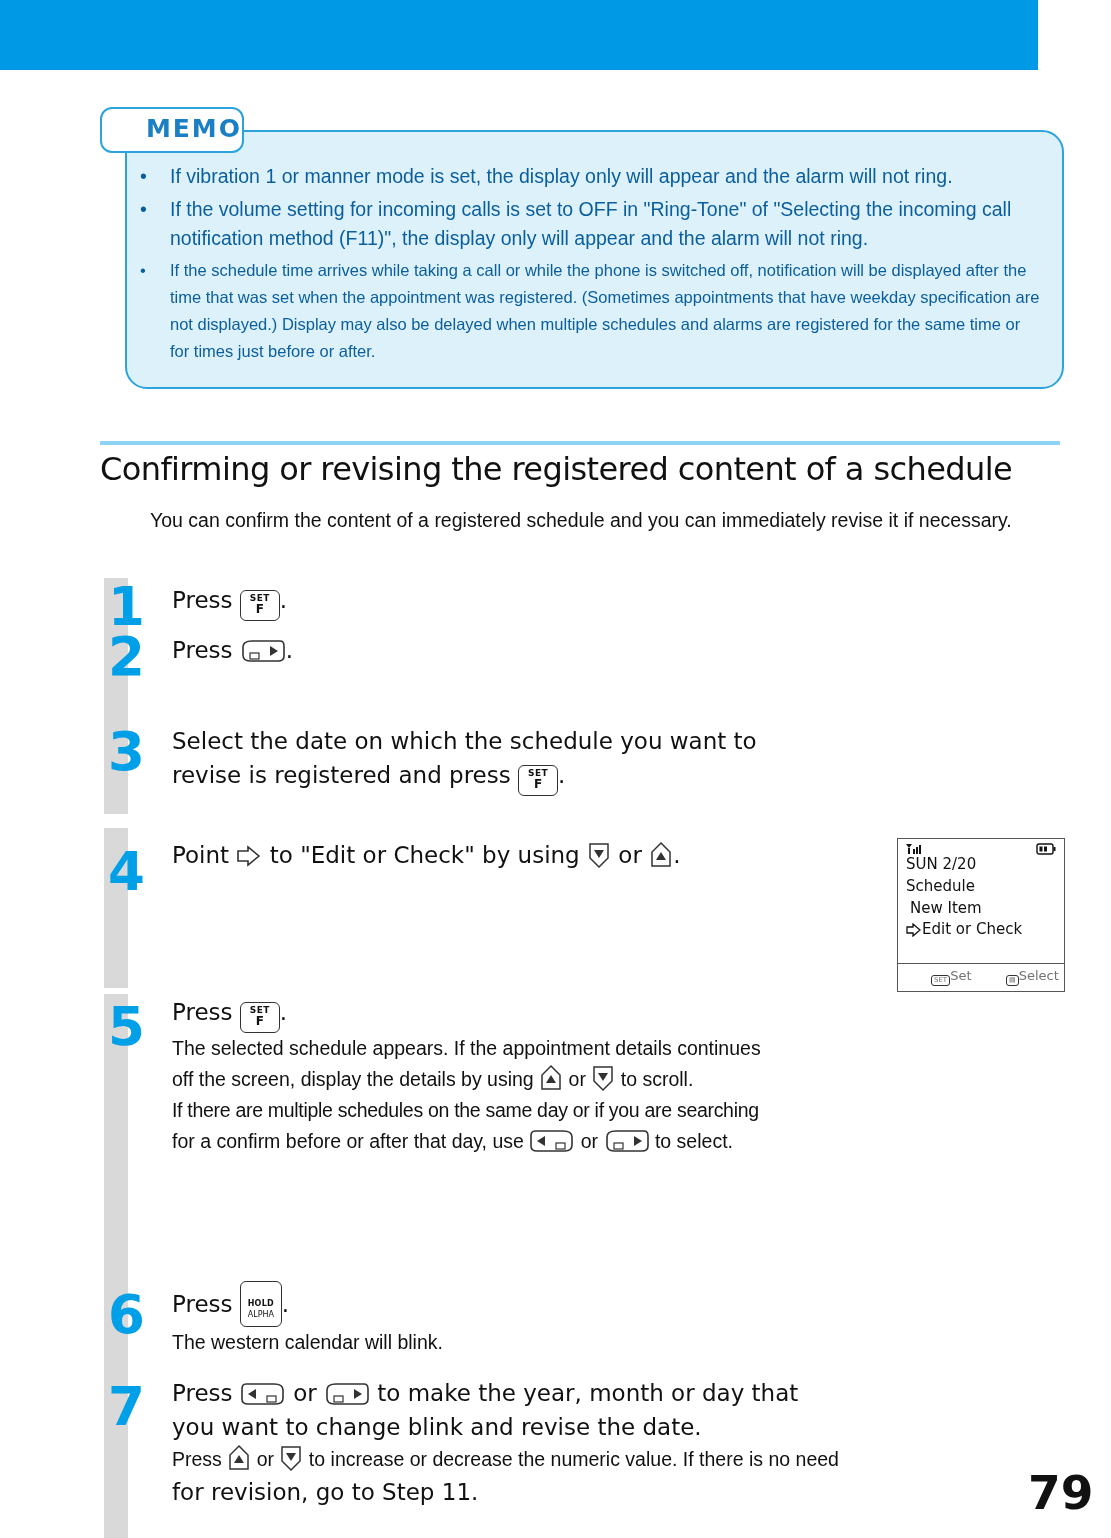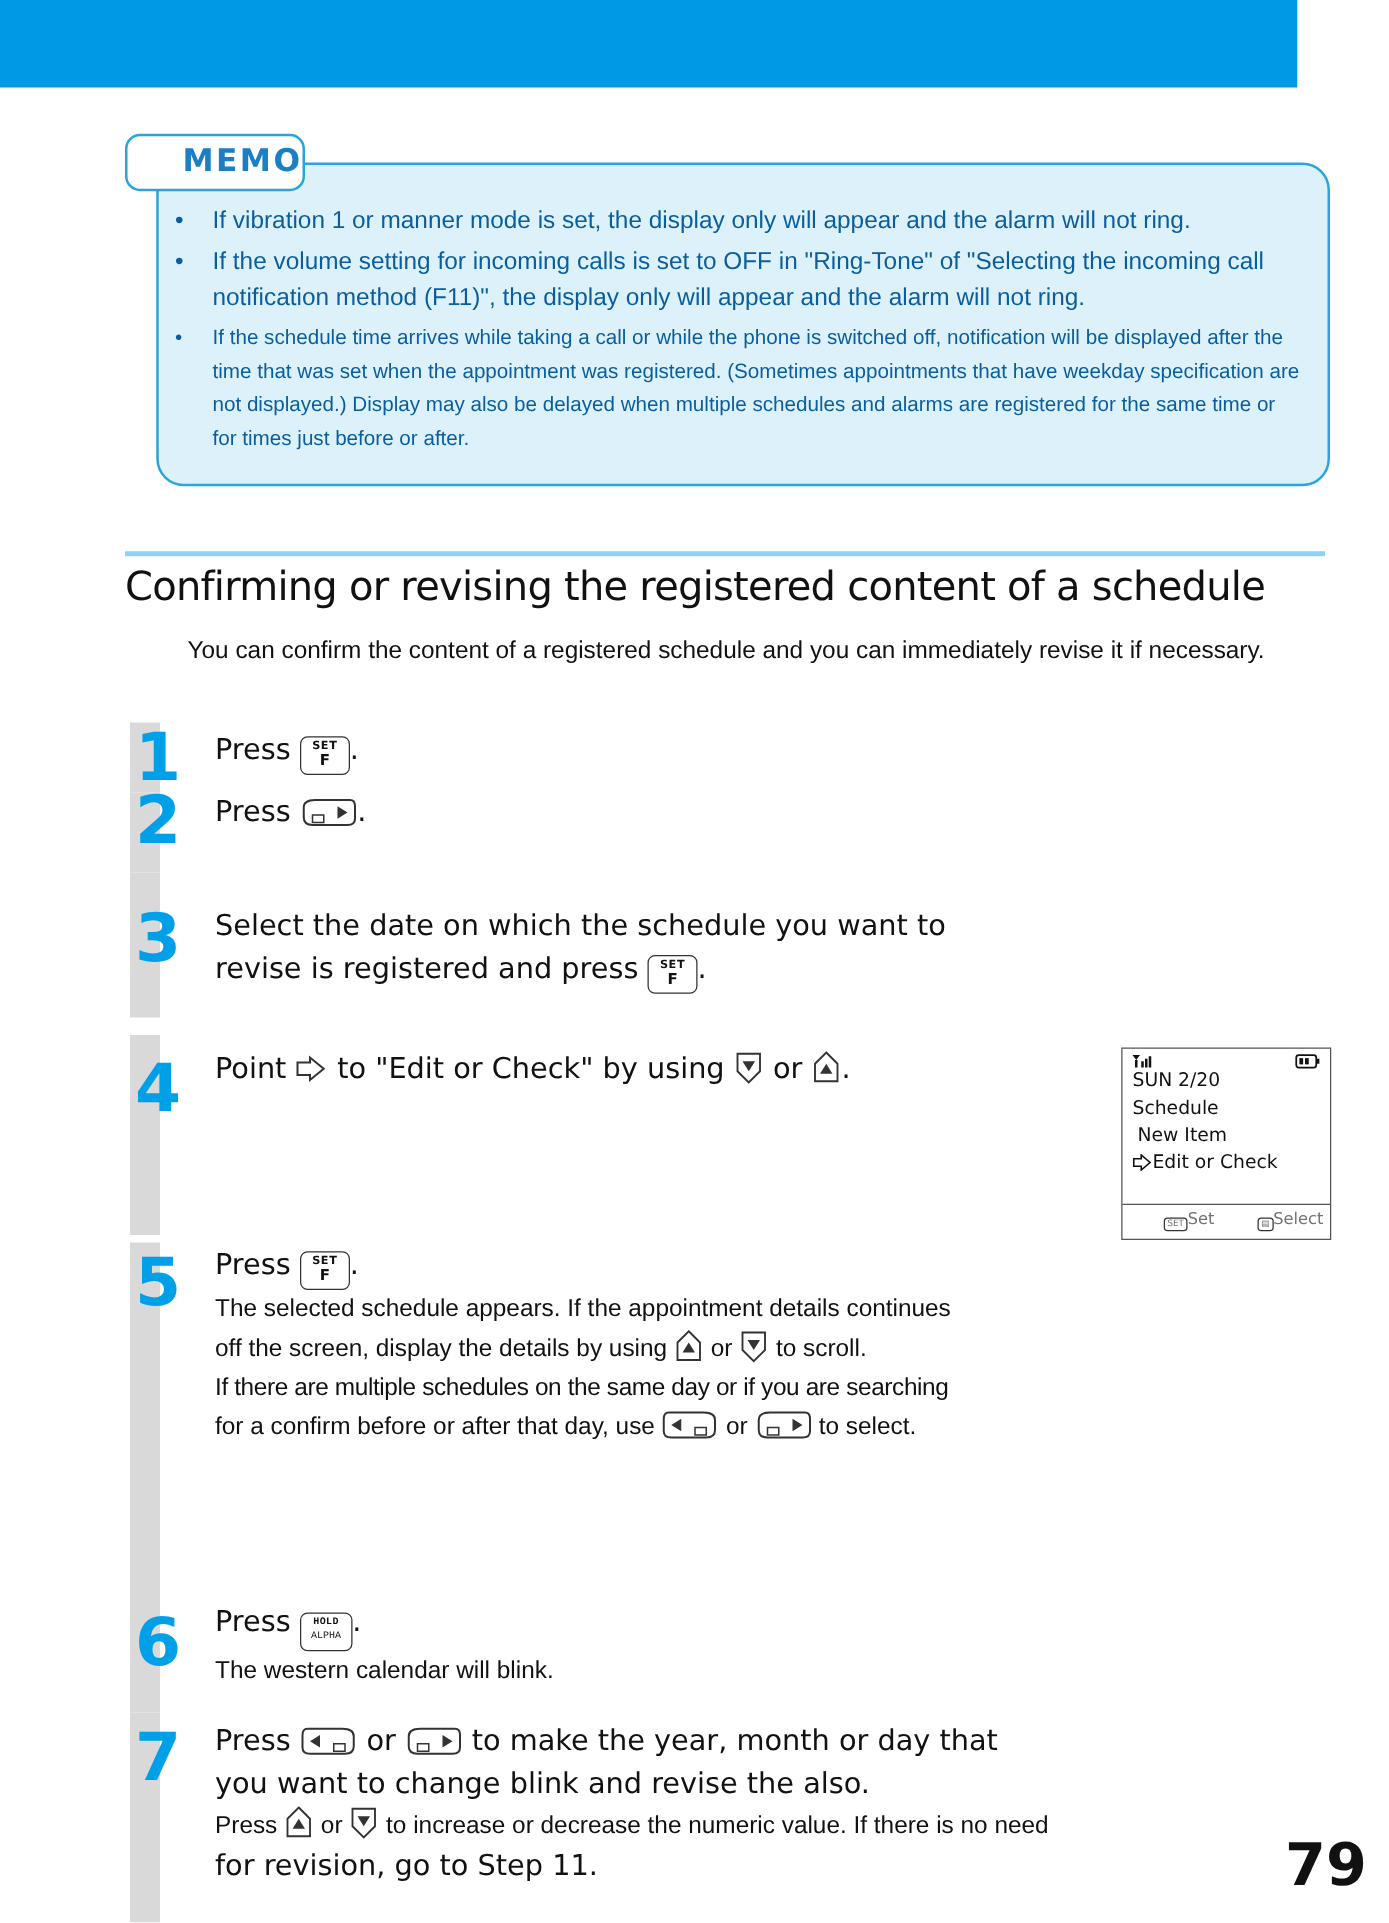--- a/index.html
+++ b/index.html
@@ -101,21 +101,21 @@
     text-align:center;
     font-family:"DejaVu Sans", sans-serif;
     color:#111;
   }
   .key-set {
     width:38px; height:27px; line-height:11px; padding-top:2px;
   }
   .key-set b { display:block; font-size:9px; letter-spacing:0.5px; }
   .key-set i { display:block; font-size:12px; font-style:normal; font-weight:bold; }
   .key-hold {
-    width:40px; height:28px; line-height:11px; padding-top:1px;font-family:Liberation Mono, monospace;
+    width:40px; height:28px; line-height:11px; padding-top:16px;
   }
   .key-hold b { display:block; font-size:8px; letter-spacing:0.3px; }
   .key-hold i { display:block; font-size:8px; font-style:normal; }
 
   .key-arrow {
     display:inline-block; vertical-align:-6px;
     width:46px; height:26px;
     position:relative;
   }
   .key-arrow svg { position:absolute; left:0; top:0; }
@@ -311,21 +311,21 @@
     <span>Press </span><span class="key-arrow"><svg width="46" height="26" viewBox="0 0 46 26">
           <path d="M43 9 Q43 3 34 3 L6 3 Q2 3 2 8 L2 18 Q2 23 8 23 L36 23 Q43 23 43 17 Z" fill="#fff" stroke="#333" stroke-width="1.6"></path>
           <path d="M16 8 L8 13 L16 18 Z" fill="#333"></path>
           <rect x="27" y="15" width="9" height="6" fill="none" stroke="#333" stroke-width="1.2"></rect>
         </svg></span><span> or </span><span class="key-arrow"><svg width="46" height="26" viewBox="0 0 46 26">
           <path d="M3 9 Q3 3 12 3 L40 3 Q44 3 44 8 L44 18 Q44 23 38 23 L10 23 Q3 23 3 17 Z" fill="#fff" stroke="#333" stroke-width="1.6"></path>
           <path d="M30 8 L38 13 L30 18 Z" fill="#333"></path>
           <rect x="10" y="15" width="9" height="6" fill="none" stroke="#333" stroke-width="1.2"></rect>
         </svg></span><span> to make the year, month or day that</span>
   </div>
-  <div>you want to change blink and revise the also.</div>
+  <div>you want to change blink and revise the date.</div>
   <div class="sub">
     <div>
       <span>Press </span><span class="key-ud"><svg width="24" height="28" viewBox="0 0 24 28">
             <path d="M12 2 L21 11 L21 25 L3 25 L3 11 Z" fill="#fff" stroke="#333" stroke-width="1.5"></path>
             <path d="M12 11 L17 19 L7 19 Z" fill="#333"></path>
           </svg></span><span> or </span><span class="key-ud"><svg width="24" height="28" viewBox="0 0 24 28">
             <path d="M3 3 L21 3 L21 17 L12 26 L3 17 Z" fill="#fff" stroke="#333" stroke-width="1.5"></path>
             <path d="M7 9 L17 9 L12 17 Z" fill="#333"></path>
           </svg></span><span> to increase or decrease the numeric value. If there is no need</span>
     </div>

